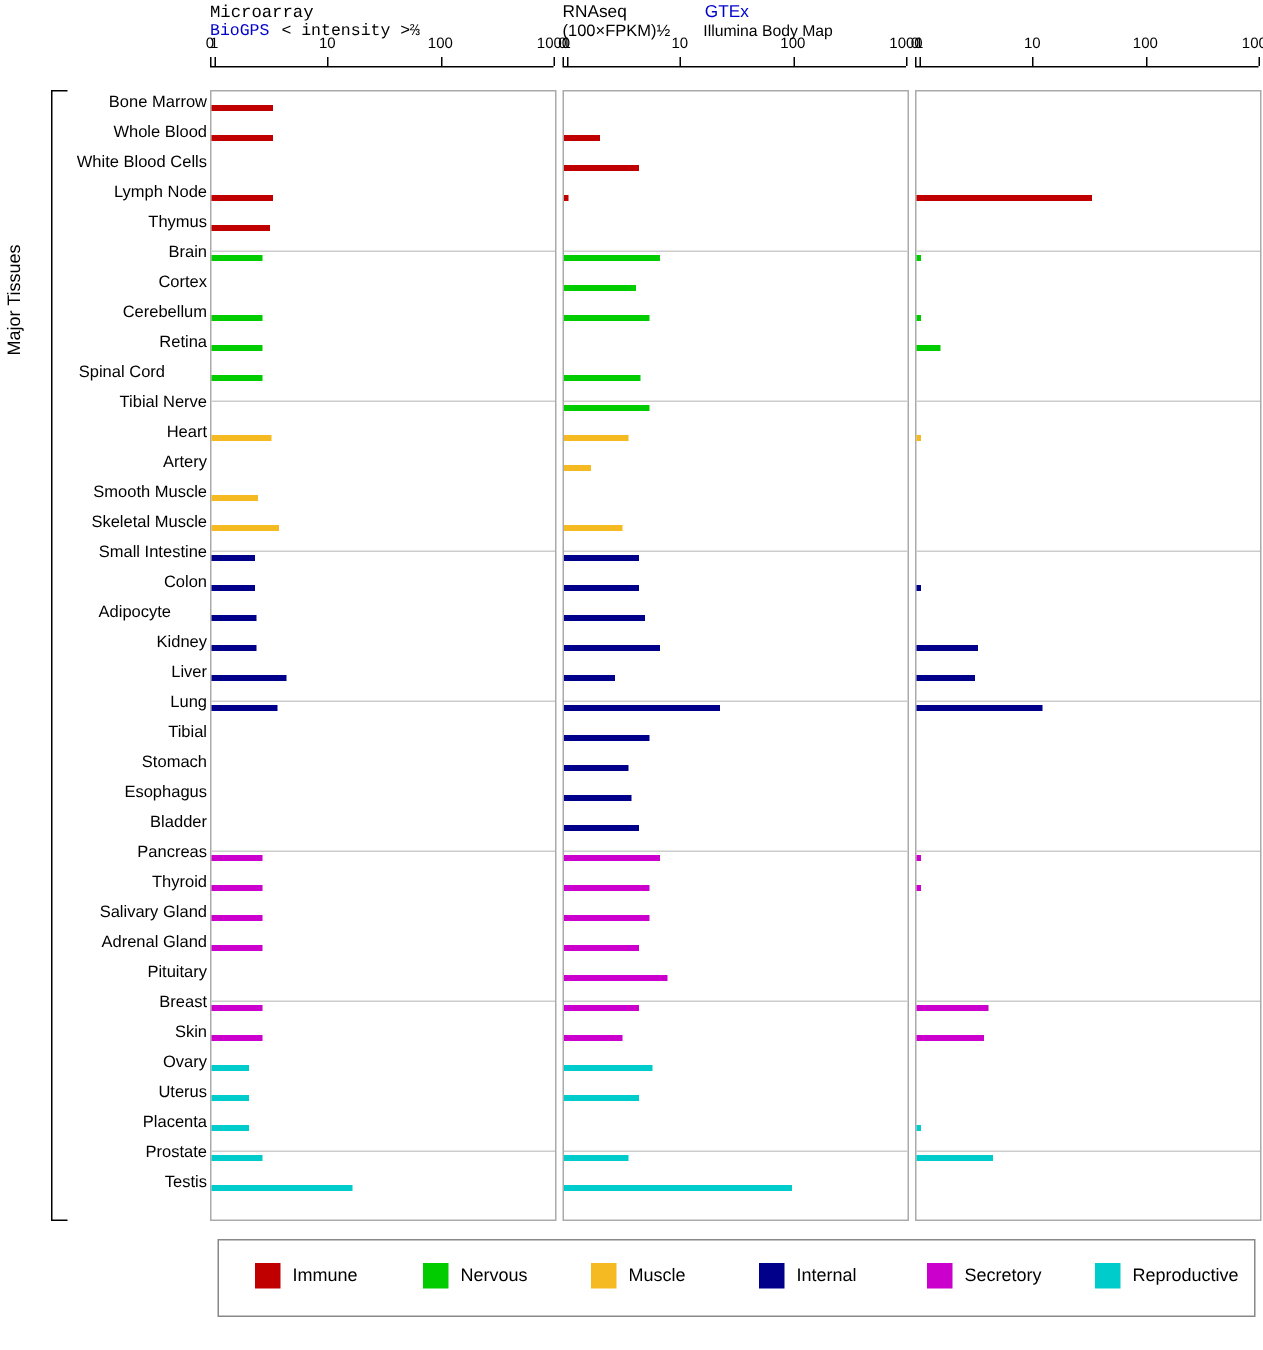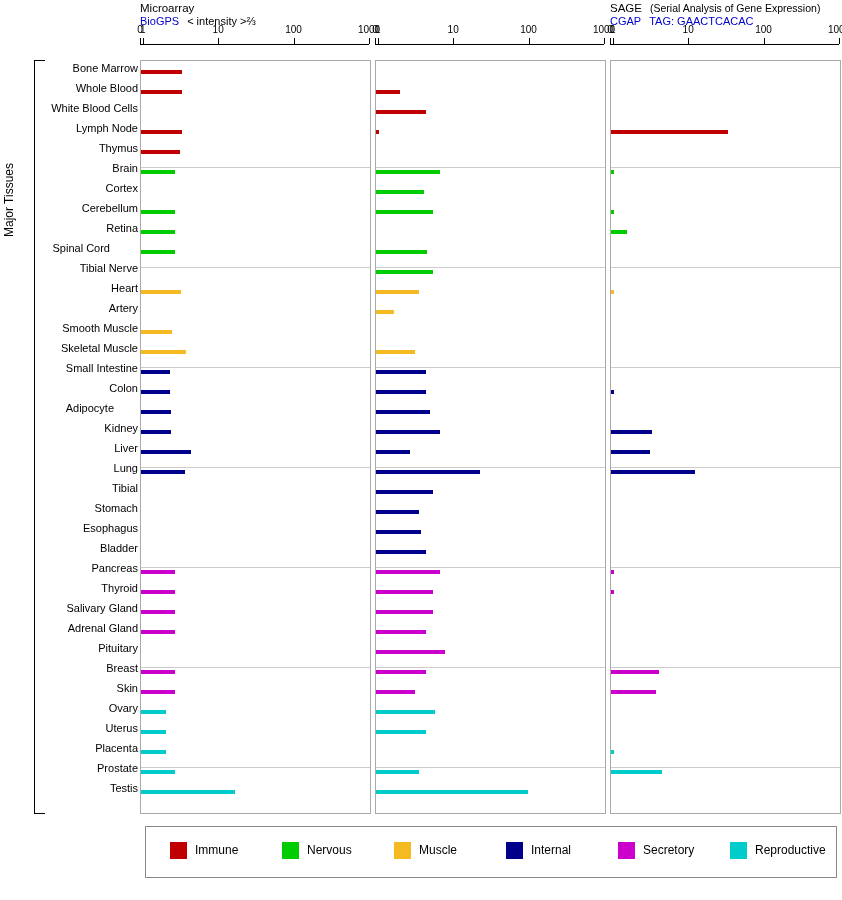--- a/index.html
+++ b/index.html
@@ -42,27 +42,27 @@
   }
   .legend-item{position:absolute;top:16px;font-size:12px;}
   .legend-swatch{position:absolute;width:17px;height:17px;top:15px;}
 </style>
 </head>
 <body>
 
 <div id="ylabel">Major Tissues</div>
 
 <div class="panel-headers" id="panel-headers">
-    <div class="hdr" style="left: 140px; top: 2px;">
+    <div class="hdr" style="left: 140px; top: 2px; font-family: Liberation Mono, monospace;">
       <div><span class="grey">Microarray</span></div>
       <div class="hdr-sub"><span class="blue">BioGPS</span><span style="display:inline-block;width:8px"></span><span class="grey">&lt; intensity &gt;⅔</span></div>
     </div>
-    <div class="hdr" style="left: 610px; top: 2px;">
-      <div><span class="grey">SAGE</span><span style="display:inline-block;width:8px"></span><span class="grey" style="font-size:10.5px">(Serial Analysis of Gene Expression)</span></div>
-      <div class="hdr-sub"><span class="blue">CGAP</span><span style="display:inline-block;width:8px"></span><span class="blue">TAG: GAACTCACAC</span></div>
+    <div class="hdr" style="left: 375px; top: 2px;">
+      <div><span class="grey">RNAseq</span><span style="display:inline-block;width:52px"></span><span class="blue">GTEx</span></div>
+      <div class="hdr-sub"><span class="grey">(100×FPKM)½</span><span style="display:inline-block;width:22px"></span><span class="grey" style="font-size:10.5px">Illumina Body Map</span></div>
     </div>
   </div>
 
 <div id="tissue-labels">
     <div class="tissue-name" style="top: 62px; right: 704px;">Bone Marrow</div>
     <div class="tissue-name" style="top: 82px; right: 704px;">Whole Blood</div>
     <div class="tissue-name" style="top: 102px; right: 704px;">White Blood Cells</div>
     <div class="tissue-name" style="top: 122px; right: 704px;">Lymph Node</div>
     <div class="tissue-name" style="top: 142px; right: 704px;">Thymus</div>
     <div class="tissue-name" style="top: 162px; right: 704px; margin-left: 24px;">Brain</div>

